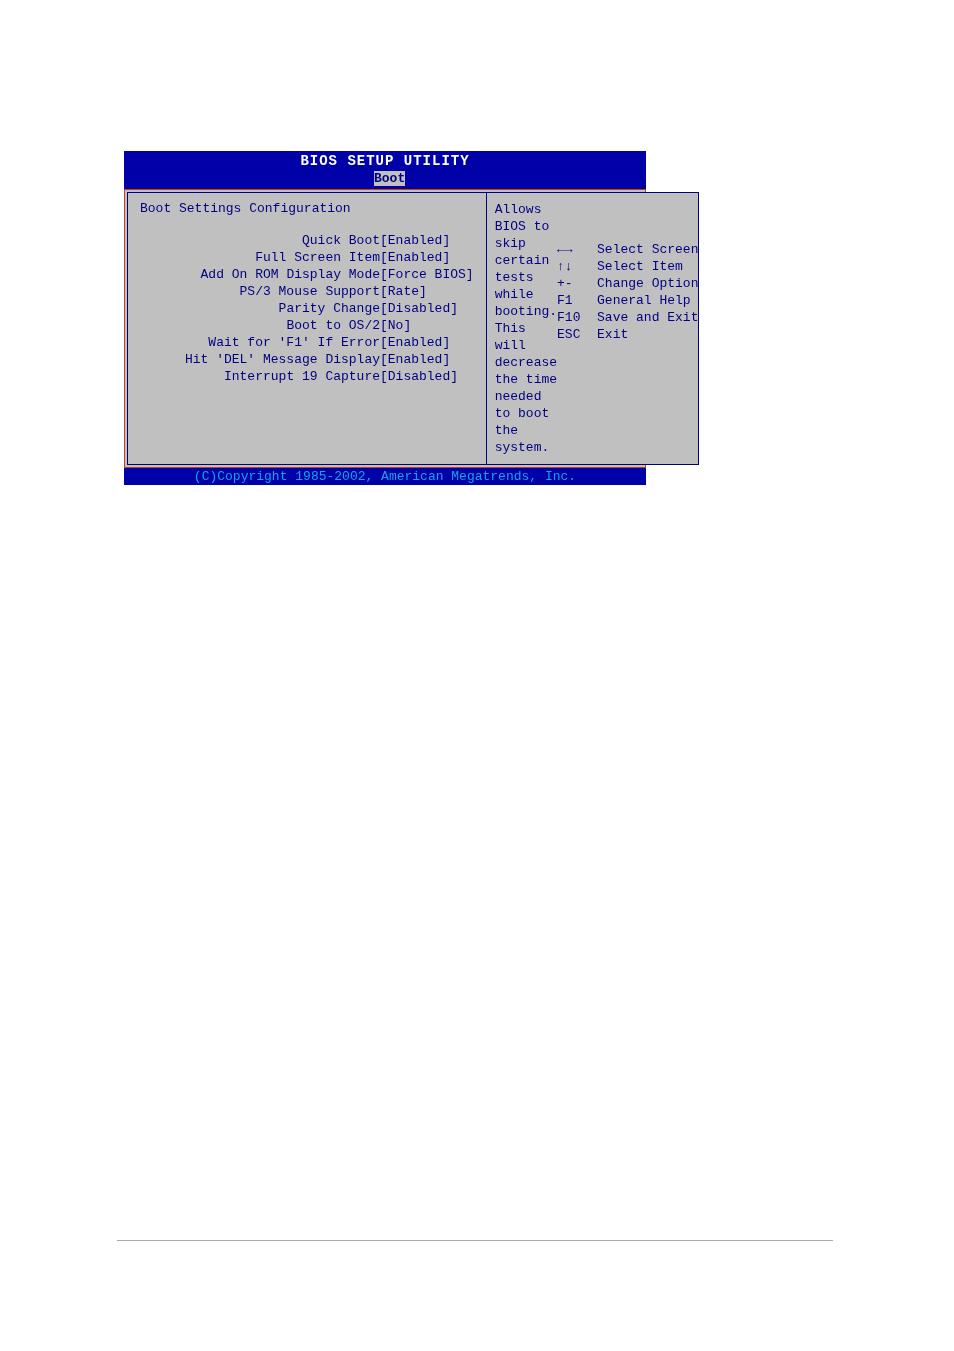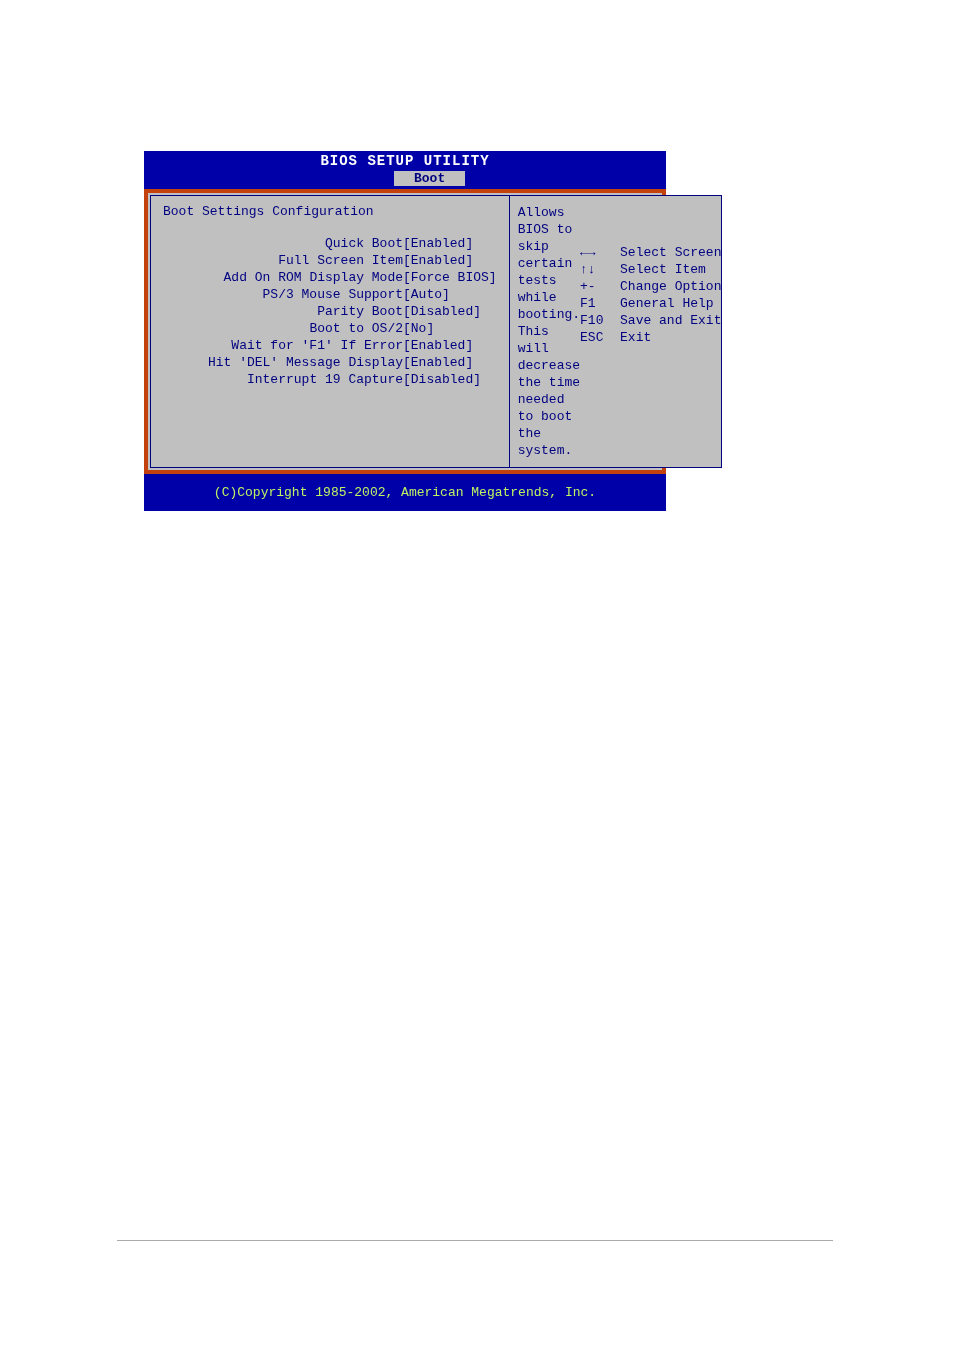--- a/index.html
+++ b/index.html
@@ -6,21 +6,21 @@
       margin: 0;
       padding: 0;
       background: #ffffff;
       font-family: "Courier New", monospace;
       width: 954px;
       height: 1351px;
       position: relative;
     }
     .bios-container {
       position: absolute;
-      left: 144px;
+      left: 124px;
       top: 151px;
       width: 522px;
       background: #0000a8;
     }
     .title-bar {
       background: #0000a8;
       color: #ffffff;
       text-align: center;
       padding: 2px 0 0 0;
       font-size: 14px;
@@ -28,28 +28,28 @@
       letter-spacing: 1px;
     }
     .tab-bar {
       background: #0000a8;
       padding: 0 0 2px 250px;
     }
     .tab {
       display: inline-block;
       background: #c0c0c0;
       color: #000080;
-      padding: 0 20px;
+      padding: 0 0;
       font-size: 13px;
       font-weight: bold;
     }
     .content-area {
       display: flex;
       background: #c0c0c0;
-      border: 4px solid #c2410c;
+      border: 1px solid #c2410c;
     }
     .left-panel {
       flex: 1;
       background: #c0c0c0;
       padding: 8px 12px;
       color: #000080;
       font-size: 13px;
       border: 1px solid #000080;
       border-right: none;
       margin: 2px 0 2px 2px;
@@ -89,24 +89,24 @@
     }
     .key-row {
       display: flex;
       white-space: pre;
     }
     .key-icon {
       width: 40px;
     }
     .footer {
       background: #0000a8;
-      color: #bef264;
+      color: #0ea5e9;
       text-align: center;
       font-size: 13px;
-      padding: 11px 0;
+      padding: 1px 0;
     }
     .hr-bottom {
       position: absolute;
       left: 117px;
       top: 1240px;
       width: 716px;
       height: 1px;
       background: #aaaaaa;
     }
   </style>
@@ -130,24 +130,24 @@
       <div class="setting-row">
         <span class="setting-label">Full Screen Item</span>
         <span class="setting-value">[Enabled]</span>
       </div>
       <div class="setting-row">
         <span class="setting-label">Add On ROM Display Mode</span>
         <span class="setting-value">[Force BIOS]</span>
       </div>
       <div class="setting-row">
         <span class="setting-label">PS/3 Mouse Support</span>
-        <span class="setting-value">[Auto]</span>
-      </div>
-      <div class="setting-row">
-        <span class="setting-label">Parity Boot</span>
+        <span class="setting-value">[Rate]</span>
+      </div>
+      <div class="setting-row">
+        <span class="setting-label">Parity Change</span>
         <span class="setting-value">[Disabled]</span>
       </div>
       <div class="setting-row">
         <span class="setting-label">Boot to OS/2</span>
         <span class="setting-value">[No]</span>
       </div>
       <div class="setting-row">
         <span class="setting-label">Wait for 'F1' If Error</span>
         <span class="setting-value">[Enabled]</span>
       </div>

